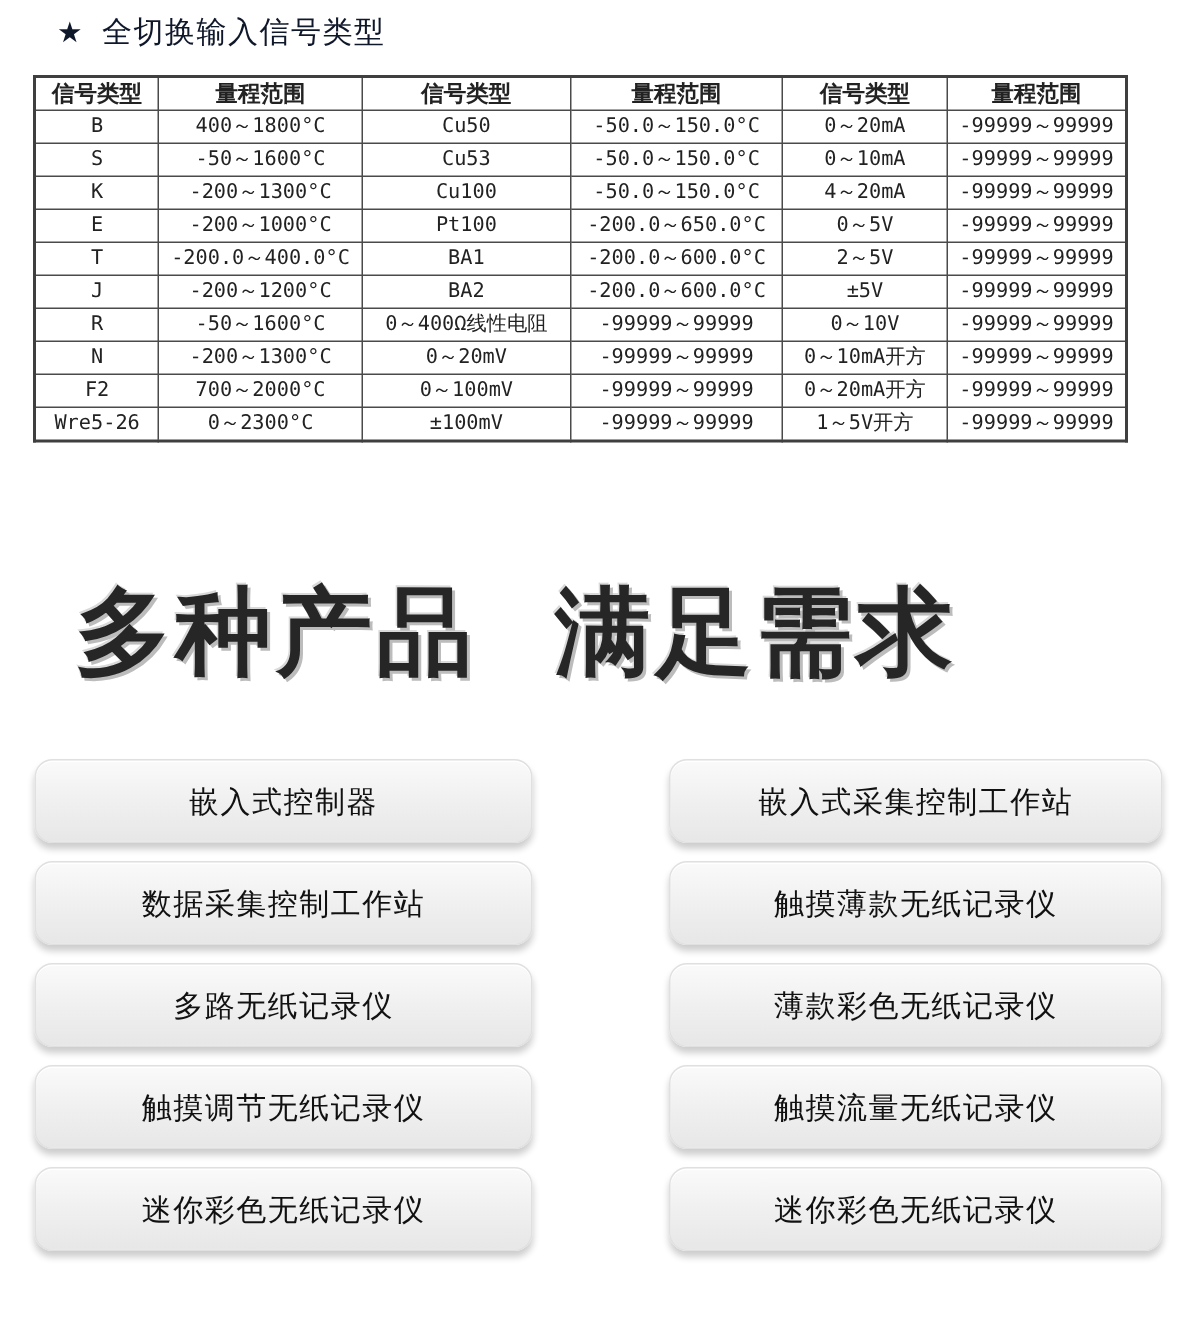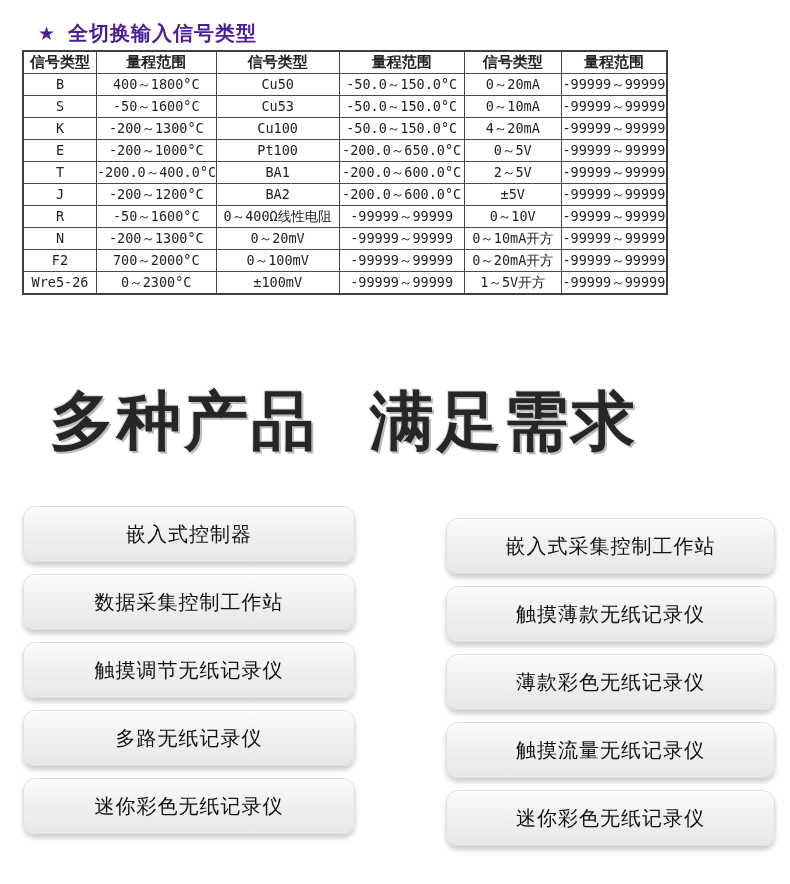--- a/index.html
+++ b/index.html
@@ -7,30 +7,30 @@
     width:790px; height:884px;
     background:#ffffff;
     font-family:"DejaVu Sans", sans-serif;
     position:relative;
     overflow:hidden;
     color:#1a1a1a;
   }
 
   
   .section-title {
-    position:absolute; left:38px; top:20px;
-    font-size:20px; font-weight:bold; letter-spacing:1px;
-    white-space:nowrap; color:#4c1d95;
+    position:absolute; left:38px; top:8px;
+    font-size:20px; font-weight:normal; letter-spacing:1px;
+    white-space:nowrap; color:#0f172a;
   }
   .section-title .star { margin-right:12px; font-size:19px; }
 
   
   .signal-table {
     position:absolute; left:22px; top:50px;
-    width:646px;
+    width:730px;
     border-collapse:collapse; table-layout:fixed;
     border:2px solid #3f3f3f;
   }
   .signal-table th, .signal-table td {
     border:1px solid #4a4a4a;
     text-align:center; vertical-align:middle;
     padding:0; height:21px; line-height:21px;
     white-space:nowrap; overflow:hidden;
   }
   .signal-table th {
@@ -48,21 +48,21 @@
     text-align:center; white-space:nowrap;
     font-size:64px; font-weight:bold; letter-spacing:3px;
     color:#262626;
     text-shadow:2px 2px 0 #bcbcbc, -1px -1px 0 #d9d9d9;
   }
   .headline .gap { display:inline-block; width:52px; }
 
   
   .btn-col { position:absolute; top:506px; }
   .btn-col.left  { left:23px;  width:332px; }
-  .btn-col.right { left:446px; width:329px;margin-top:12px; }
+  .btn-col.right { left:446px; width:329px; }
   .pbtn {
     height:56px; margin-bottom:12px;
     border-radius:12px;
     background:linear-gradient(180deg,#fafafa 0%,#efefef 55%,#e7e7e7 100%);
     border:1px solid #e0e0e0;
     box-shadow:0 4px 5px rgba(0,0,0,0.20), inset 0 1px 0 #ffffff;
     display:flex; align-items:center; justify-content:center;
     font-size:20px; letter-spacing:1px; color:#111;
     cursor:pointer; box-sizing:border-box;
     white-space:nowrap;
@@ -178,22 +178,22 @@
     </tbody>
 </table>
 
 <div class="headline">
   <span>多种产品</span><span class="gap"></span><span>满足需求</span>
 </div>
 
 <div class="btn-col left">
     <div class="pbtn">嵌入式控制器</div>
     <div class="pbtn">数据采集控制工作站</div>
+    <div class="pbtn">多路无纸记录仪</div>
     <div class="pbtn">触摸调节无纸记录仪</div>
-    <div class="pbtn">多路无纸记录仪</div>
     <div class="pbtn">迷你彩色无纸记录仪</div>
   </div>
 <div class="btn-col right">
     <div class="pbtn">嵌入式采集控制工作站</div>
     <div class="pbtn">触摸薄款无纸记录仪</div>
     <div class="pbtn">薄款彩色无纸记录仪</div>
     <div class="pbtn">触摸流量无纸记录仪</div>
     <div class="pbtn">迷你彩色无纸记录仪</div>
   </div>
 

